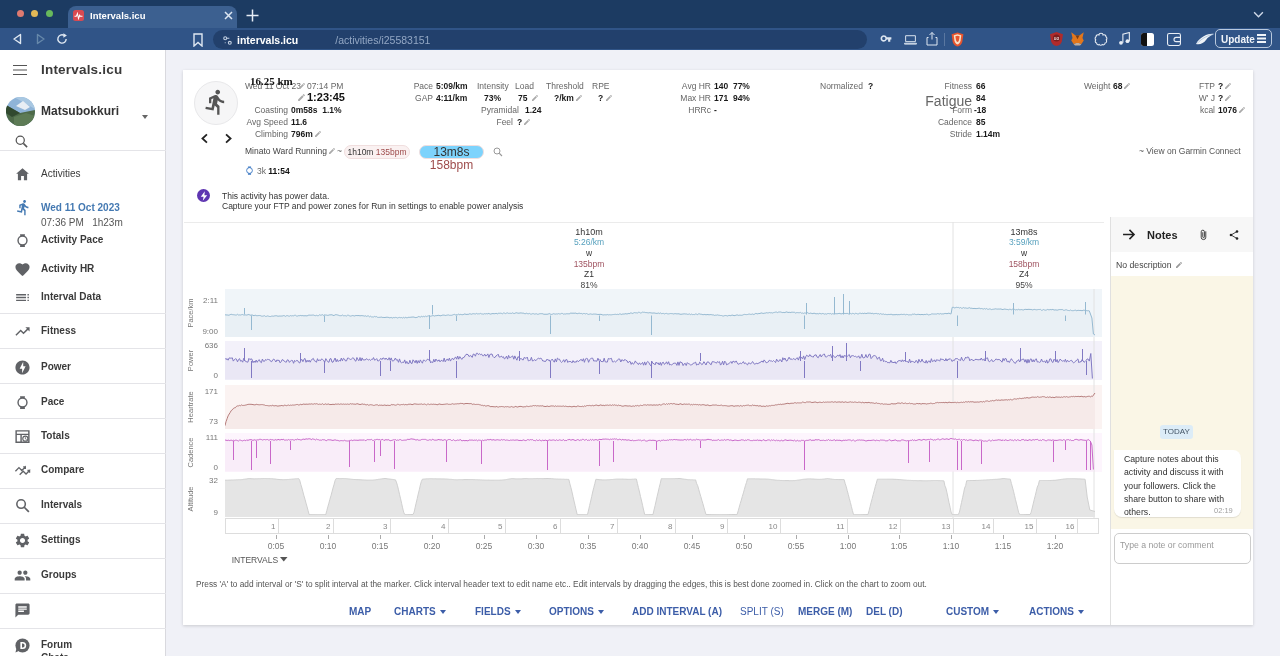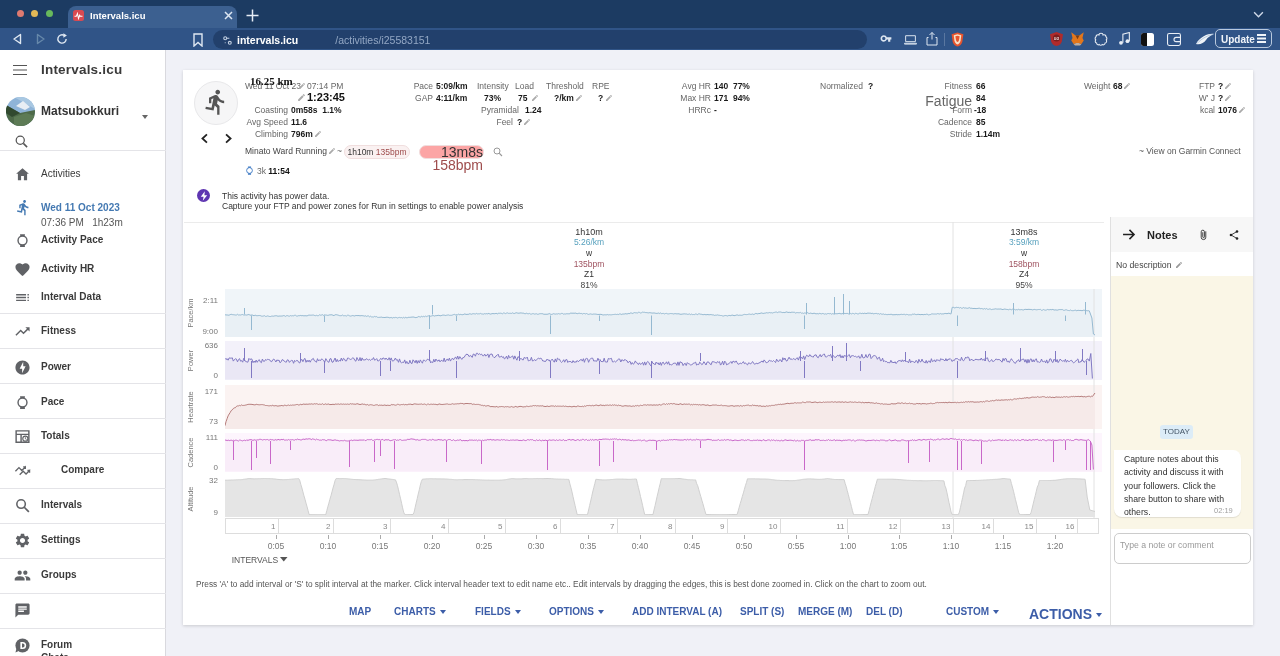--- a/index.html
+++ b/index.html
@@ -178,21 +178,21 @@
     <path d="M3,9 h18 M10,9 V20" stroke="#606266" stroke-width="2"></path>
     <circle cx="16" cy="15" r="3.6" fill="#fff" stroke="#606266" stroke-width="1.6"></circle>
     <path d="M16,13 v2.2 l1.8,1" stroke="#606266" stroke-width="1.3" fill="none"></path>
   </svg>
 <div class="abs" style="left:41px;top:430px;font-size:10px;color:#3a3a3a;font-weight:bold;">Totals</div>
 <div class="abs" style="left:0;top:453px;width:166px;height:1px;background:#e4e4e8;"></div>
 <svg class="abs" style="left:14px;top:462px;" width="17" height="17" viewBox="0 0 24 24">
     <path d="M2,13 L7,8 L11,12 L16,7 L16,10 M16,7 L13,7" stroke="#606266" stroke-width="1.8" fill="none"></path>
     <path d="M8,18 L13,13 L17,17 L22,12 L22,15 M22,12 L19,12" stroke="#606266" stroke-width="1.8" fill="none"></path>
   </svg>
-<div class="abs" style="left:41px;top:464px;font-size:10px;color:#3a3a3a;font-weight:bold;margin-left:20px;">Compare</div>
+<div class="abs" style="left:41px;top:464px;font-size:10px;color:#3a3a3a;font-weight:bold;">Compare</div>
 <div class="abs" style="left:0;top:488px;width:166px;height:1px;background:#e4e4e8;"></div>
 <svg class="abs" style="left:14px;top:497px;" width="17" height="17" viewBox="0 0 24 24">
     <circle cx="10" cy="10" r="6" stroke="#606266" stroke-width="2.2" fill="none"></circle>
     <path d="M14.5,14.5 L21,21" stroke="#606266" stroke-width="2.4"></path>
   </svg>
 <div class="abs" style="left:41px;top:499px;font-size:10px;color:#3a3a3a;font-weight:bold;">Intervals</div>
 <div class="abs" style="left:0;top:523px;width:166px;height:1px;background:#e4e4e8;"></div>
 <svg class="abs" style="left:14px;top:532px;" width="17" height="17" viewBox="0 0 24 24">
     <path d="M19.14,12.94c0.04-0.3,0.06-0.61,0.06-0.94c0-0.32-0.02-0.64-0.07-0.94l2.03-1.58c0.18-0.14,0.23-0.41,0.12-0.61l-1.92-3.32c-0.12-0.22-0.37-0.29-0.59-0.22l-2.39,0.96c-0.5-0.38-1.03-0.7-1.62-0.94L14.4,2.81c-0.04-0.24-0.24-0.41-0.48-0.41h-3.84c-0.24,0-0.43,0.17-0.47,0.41L9.25,5.35C8.66,5.59,8.12,5.92,7.63,6.29L5.24,5.33c-0.22-0.08-0.47,0-0.59,0.22L2.74,8.87C2.62,9.08,2.66,9.34,2.86,9.48l2.03,1.58C4.84,11.36,4.8,11.69,4.8,12s0.02,0.64,0.07,0.94l-2.03,1.58c-0.18,0.14-0.23,0.41-0.12,0.61l1.92,3.32c0.12,0.22,0.37,0.29,0.59,0.22l2.39-0.96c0.5,0.38,1.03,0.7,1.62,0.94l0.36,2.54c0.05,0.24,0.24,0.41,0.48,0.41h3.84c0.24,0,0.44-0.17,0.47-0.41l0.36-2.54c0.59-0.24,1.13-0.56,1.62-0.94l2.39,0.96c0.22,0.08,0.47,0,0.59-0.22l1.92-3.32c0.12-0.22,0.07-0.47-0.12-0.61L19.14,12.94z M12,15.6c-1.98,0-3.6-1.62-3.6-3.6s1.62-3.6,3.6-3.6s3.6,1.62,3.6,3.6S13.98,15.6,12,15.6z" fill="#606266"></path>
   </svg>
@@ -312,21 +312,21 @@
 <svg class="abs" style="left:1238px;top:106px;" width="8" height="8" viewBox="0 0 24 24">
     <path d="M3 17.25V21h3.75L17.81 9.94l-3.75-3.75L3 17.25zM20.71 7.04c.39-.39.39-1.02 0-1.41l-2.34-2.34c-.39-.39-1.02-.39-1.41 0l-1.83 1.83 3.75 3.75 1.83-1.83z" fill="#aaa"></path>
   </svg>
 <div class="abs" style="left:1139px;top:145.5px;font-size:8.5px;color:#555;">~ View on Garmin Connect</div>
 <div class="abs" style="left:245px;top:146px;font-size:8.5px;color:#444;">Minato Ward Running</div>
 <svg class="abs" style="left:328px;top:147px;" width="8" height="8" viewBox="0 0 24 24">
     <path d="M3 17.25V21h3.75L17.81 9.94l-3.75-3.75L3 17.25zM20.71 7.04c.39-.39.39-1.02 0-1.41l-2.34-2.34c-.39-.39-1.02-.39-1.41 0l-1.83 1.83 3.75 3.75 1.83-1.83z" fill="#aaa"></path>
   </svg>
 <div class="abs" style="left:337px;top:146px;font-size:8.5px;color:#666;">~</div>
 <div class="abs" style="left:344px;top:145px;width:66px;height:14px;background:#faf1f1;border:1px solid #f0dede;border-radius:7px;font-size:8.5px;color:#333;text-align:center;line-height:12.5px;">1h10m <span style="color:#9e4c4c;">135bpm</span></div>
-<div class="abs" style="left:419px;top:145px;width:65px;height:14px;background:#fca5a5;border:1px solid #f0dede;border-radius:7px;font-size:14px;color:#333;text-align:right;line-height:12.5px;">13m8s <span style="color:#9e4c4c;">158bpm</span></div>
+<div class="abs" style="left:419px;top:145px;width:65px;height:14px;background:#7dd3fc;border:1px solid #f0dede;border-radius:7px;font-size:12px;color:#333;text-align:center;line-height:12.5px;">13m8s <span style="color:#9e4c4c;">158bpm</span></div>
 <svg class="abs" style="left:492px;top:146px;" width="12" height="12" viewBox="0 0 24 24">
     <circle cx="10" cy="10" r="6" stroke="#999" stroke-width="2" fill="none"></circle>
     <path d="M14.5,14.5 L20,20" stroke="#999" stroke-width="2.2"></path>
   </svg>
 <svg class="abs" style="left:244px;top:165px;" width="11" height="11" viewBox="0 0 24 24">
     <circle cx="12" cy="12" r="6.3" stroke="#3b78c4" stroke-width="2" fill="none"></circle>
     <path d="M8.5,3 L15.5,3 L15,6 L9,6 Z M8.5,21 L15.5,21 L15,18 L9,18 Z" fill="#3b78c4"></path>
   </svg>
 <div class="abs" style="left:257px;top:166px;font-size:8.5px;color:#666;">3k <b style="color:#111;">11:54</b></div>
 <div class="abs" style="left:197px;top:189px;width:13px;height:13px;border-radius:50%;background:#5e35b1;"></div>
@@ -486,17 +486,17 @@
 <div class="abs" style="left:1214px;top:506px;font-size:7.5px;color:#a0a0a0;">02:19</div>
 <div class="abs" style="left:1114px;top:533px;width:137px;height:31px;background:#fff;border:1px solid #ccc;border-radius:5px;"></div>
 <div class="abs" style="left:1120px;top:540px;font-size:8.7px;color:#9a9a9a;">Type a note or comment</div>
 
 <div class="abs" style="left:196px;top:579px;font-size:8.3px;color:#555;">Press 'A' to add interval or 'S' to split interval at the marker. Click interval header text to edit name etc.. Edit intervals by dragging the edges, this is best done zoomed in. Click on the chart to zoom out.</div>
 <div class="abs" style="left:349px;top:606px;font-size:10px;color:#3c5da8;font-weight:bold;">MAP</div>
 <div class="abs" style="left:394px;top:606px;font-size:10px;color:#3c5da8;font-weight:bold;">CHARTS<span class="tri" style="border-top-color:#3c5da8;margin-left:4px;"></span></div>
 <div class="abs" style="left:475px;top:606px;font-size:10px;color:#3c5da8;font-weight:bold;">FIELDS<span class="tri" style="border-top-color:#3c5da8;margin-left:4px;"></span></div>
 <div class="abs" style="left:549px;top:606px;font-size:10px;color:#3c5da8;font-weight:bold;">OPTIONS<span class="tri" style="border-top-color:#3c5da8;margin-left:4px;"></span></div>
 <div class="abs" style="left:632px;top:606px;font-size:10px;color:#3c5da8;font-weight:bold;">ADD INTERVAL (A)</div>
-<div class="abs" style="left:740px;top:606px;font-size:10px;color:#3c5da8;font-weight:bold;">SPLIT (S)</div>
+<div class="abs" style="left:740px;top:606px;font-size:10px;color:#3c5da8;font-weight:normal;">SPLIT (S)</div>
 <div class="abs" style="left:798px;top:606px;font-size:10px;color:#3c5da8;font-weight:bold;">MERGE (M)</div>
 <div class="abs" style="left:866px;top:606px;font-size:10px;color:#3c5da8;font-weight:bold;">DEL (D)</div>
 <div class="abs" style="left:946px;top:606px;font-size:10px;color:#3c5da8;font-weight:bold;">CUSTOM<span class="tri" style="border-top-color:#3c5da8;margin-left:4px;"></span></div>
-<div class="abs" style="left:1029px;top:606px;font-size:14px;color:#3c5da8;font-weight:bold;">ACTIONS<span class="tri" style="border-top-color:#3c5da8;margin-left:4px;"></span></div>
+<div class="abs" style="left:1029px;top:606px;font-size:10px;color:#3c5da8;font-weight:bold;">ACTIONS<span class="tri" style="border-top-color:#3c5da8;margin-left:4px;"></span></div>
 
 </body></html>

